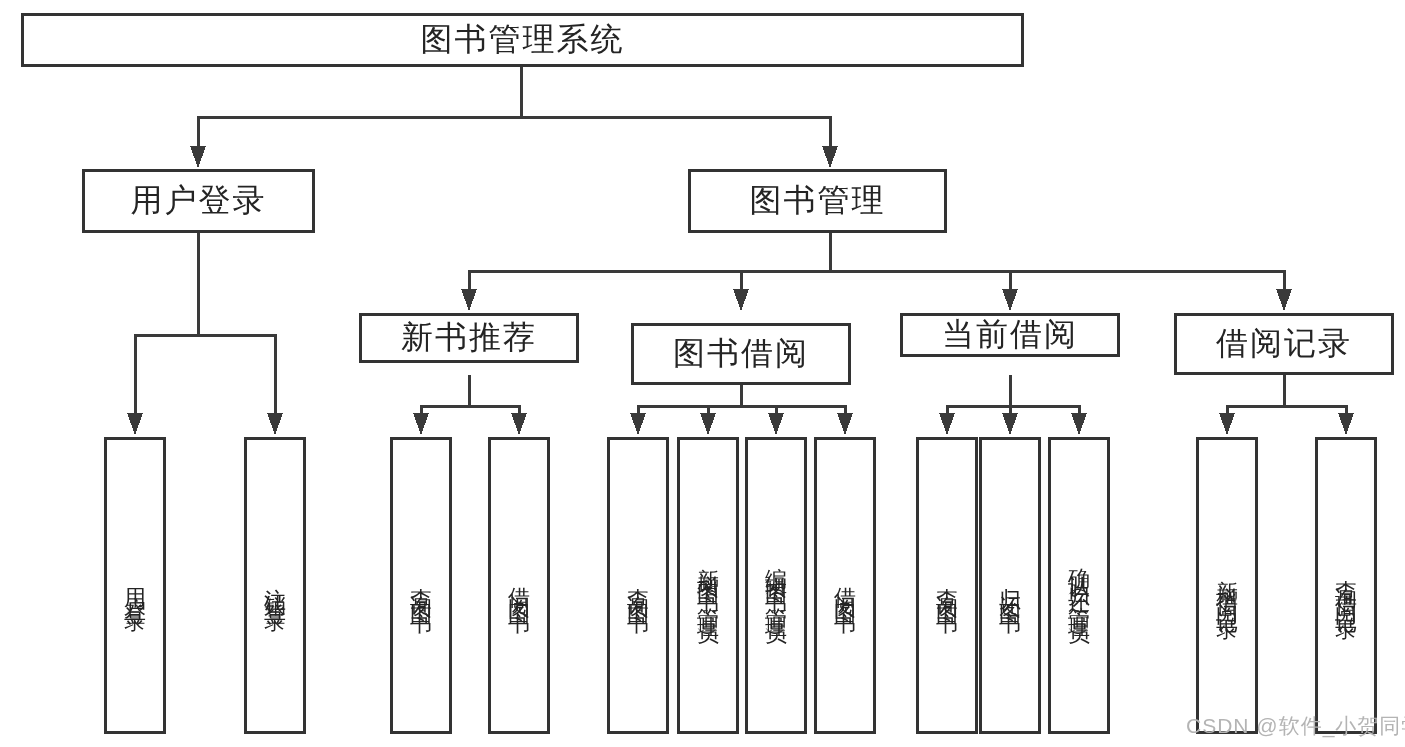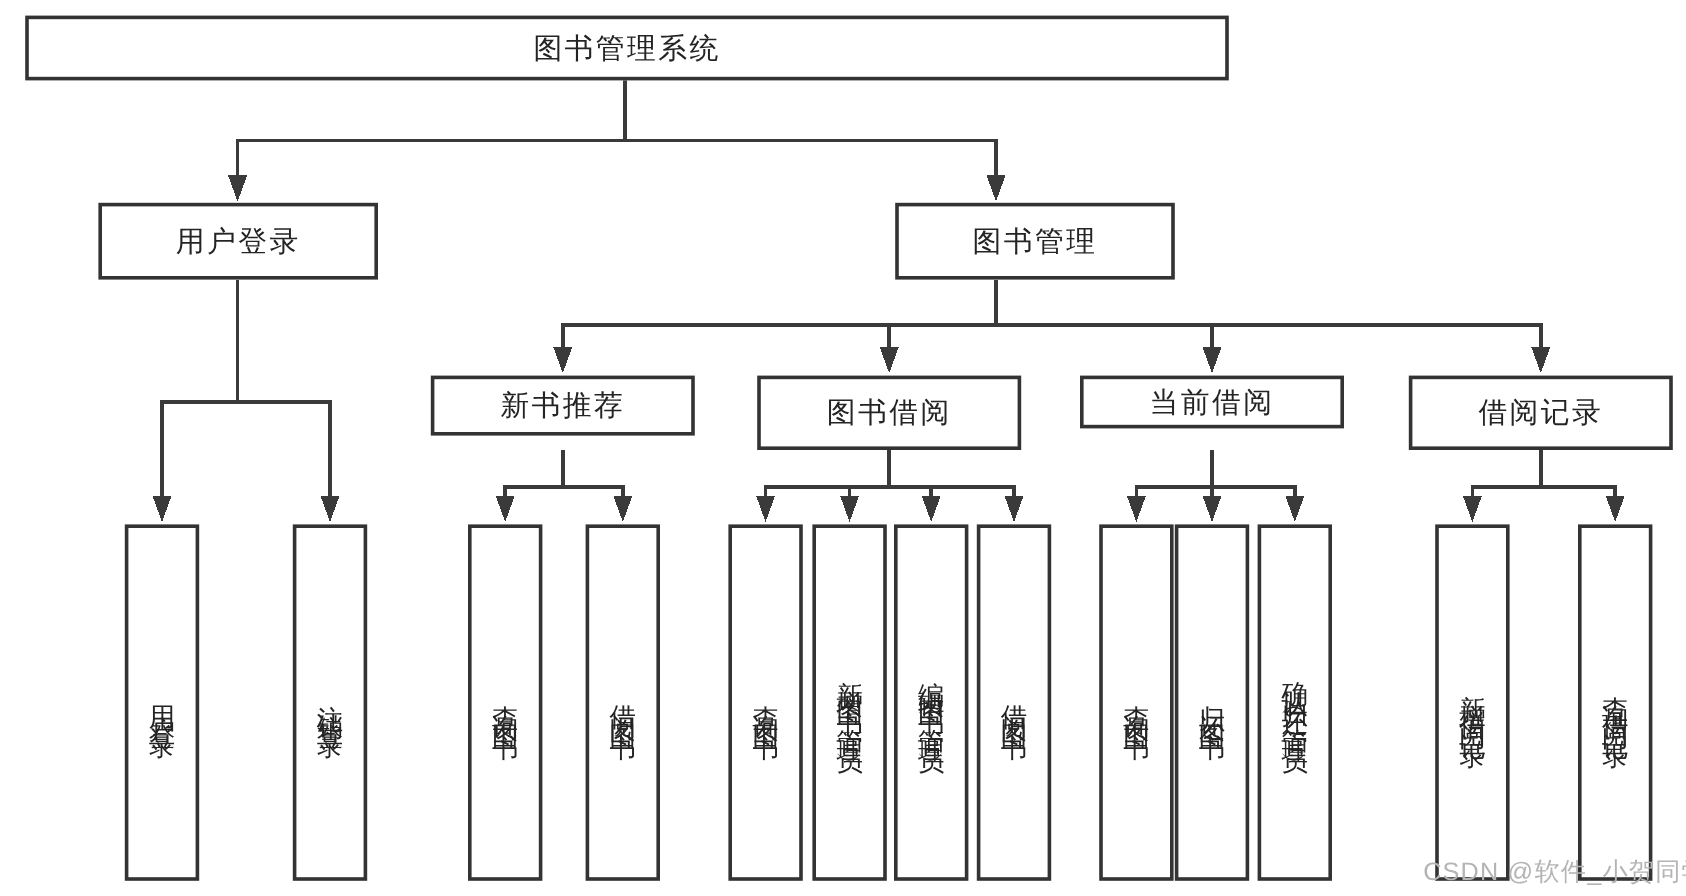--- a/index.html
+++ b/index.html
@@ -32,38 +32,38 @@
     position: absolute;
     box-sizing: border-box;
     background: var(--background, #ffffff);
     border: 3px solid var(--box-border, #333333);
     display: flex;
     align-items: center;
     justify-content: center;
     color: var(--text, #242424);
   }
   .node .lbl {
-    font-size: 24px;
+    font-size: 32px;
     letter-spacing: 2px;
     white-space: nowrap;
   }
   .leaf .lbl {
     writing-mode: vertical-rl;
     text-orientation: mixed;
     font-size: 22px;
     letter-spacing: 8px;
     line-height: 1;
     white-space: nowrap;
   }
   
   .n-root  { left: 21px;   top: 13px;  width: 1003px; height: 54px; }
   .n-l2a   { left: 82px;   top: 169px; width: 233px;  height: 64px; }
-  .n-l2b   { left: 746px;  top: 169px; width: 233px;  height: 64px; }
+  .n-l2b   { left: 688px;  top: 169px; width: 259px;  height: 64px; }
   .n-l3a   { left: 359px;  top: 313px; width: 220px;  height: 50px; }
-  .n-l3b   { left: 631px;  top: 313px; width: 220px;  height: 62px; }
+  .n-l3b   { left: 631px;  top: 323px; width: 220px;  height: 62px; }
   .n-l3c   { left: 900px;  top: 313px; width: 220px;  height: 44px; }
   .n-l3d   { left: 1174px; top: 313px; width: 220px;  height: 62px; }
   .leaf    { top: 437px; width: 62px; height: 297px; }
   .n-g1a { left: 104px; }  .n-g1b { left: 244px; }
   .n-g2a { left: 390px; }  .n-g2b { left: 488px; }
   .n-g3a { left: 607px; }  .n-g3b { left: 677px; }  .n-g3c { left: 745px; }  .n-g3d { left: 814px; }
   .n-g4a { left: 916px; }  .n-g4b { left: 979px; }  .n-g4c { left: 1048px; }
   .n-g5a { left: 1196px; } .n-g5b { left: 1315px; }
   .watermark {
     position: absolute;

